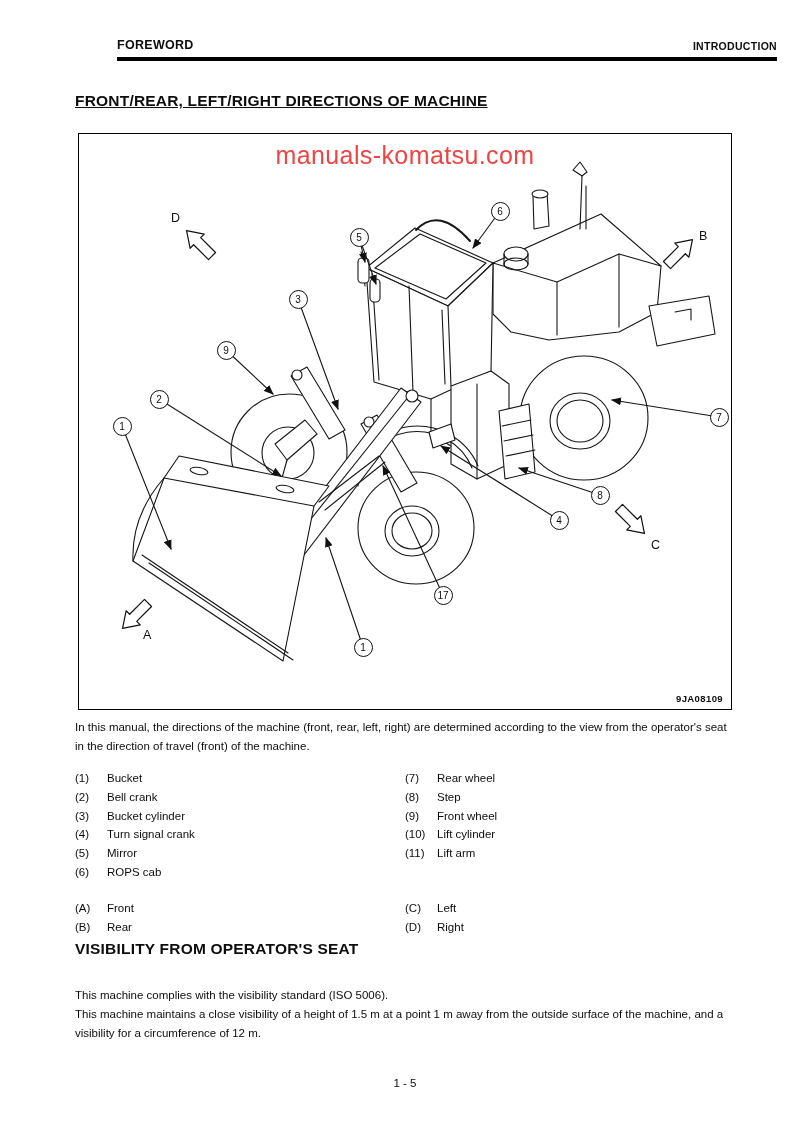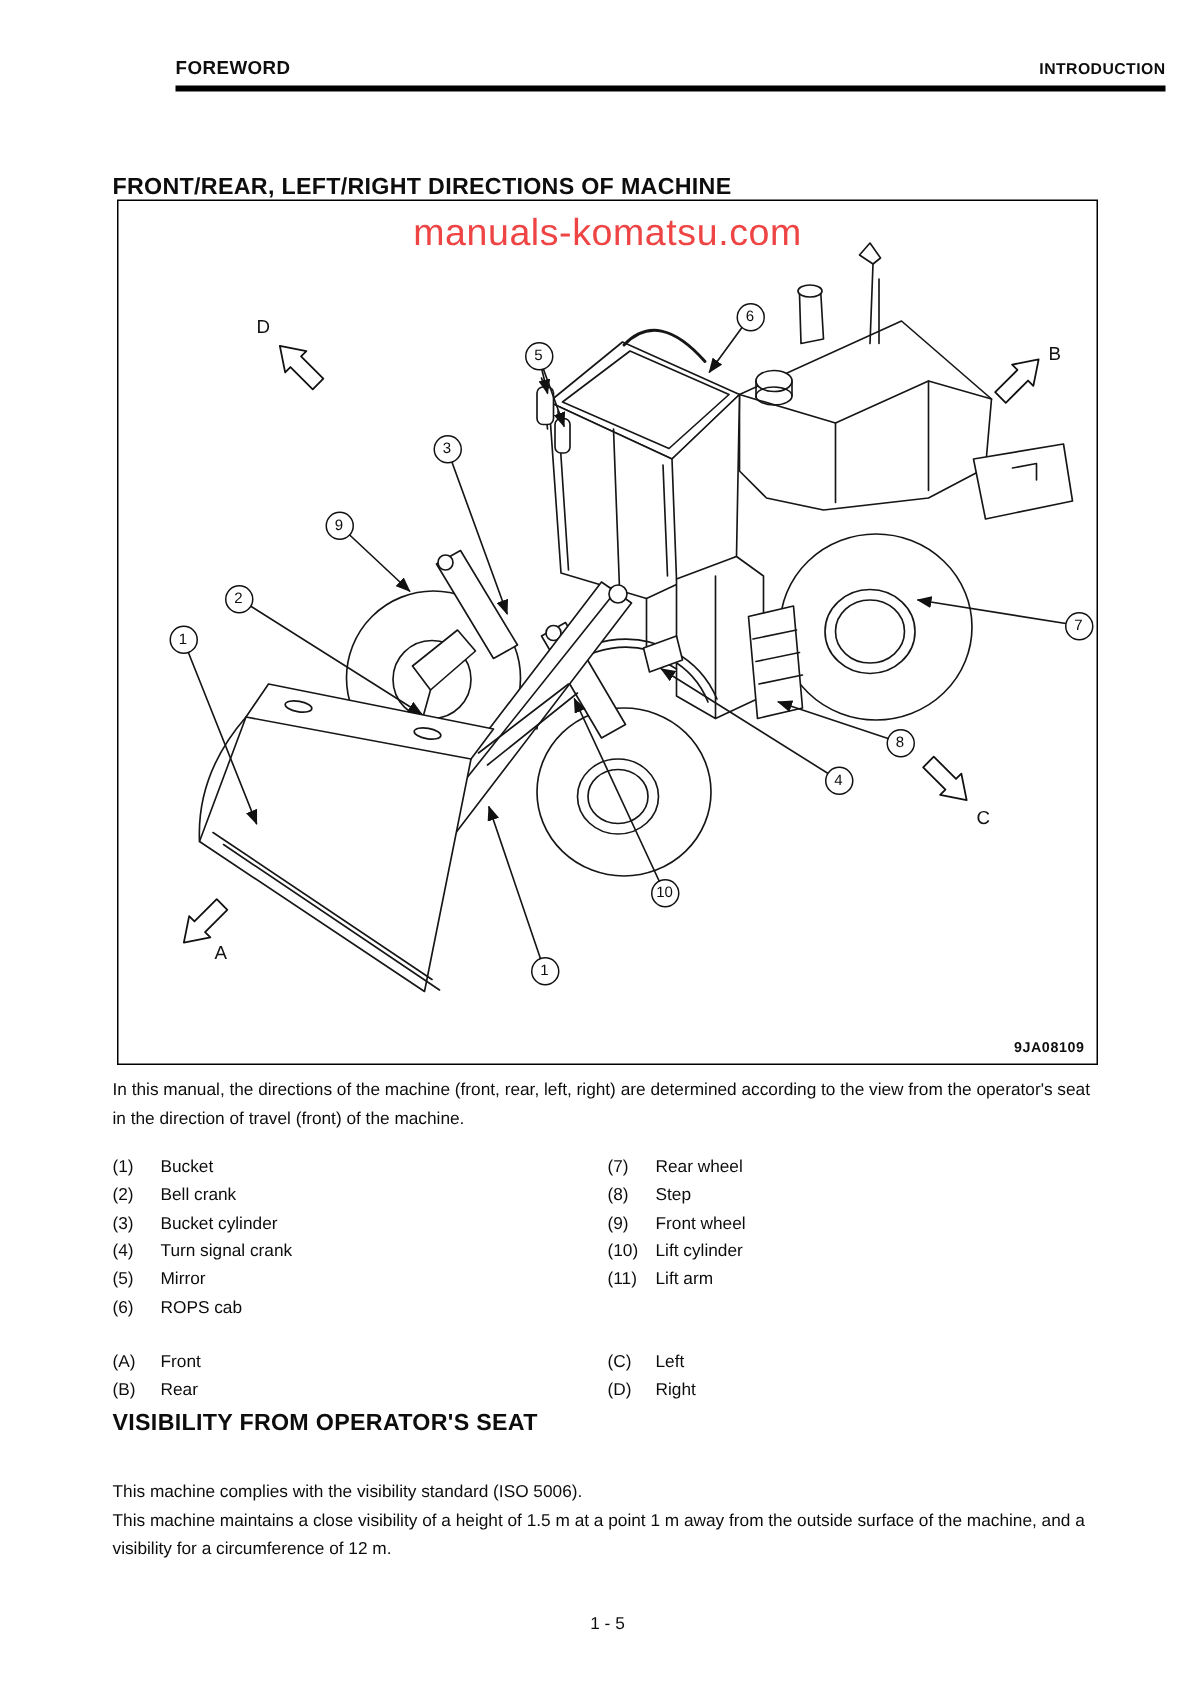--- a/index.html
+++ b/index.html
@@ -5,21 +5,21 @@
   html,body{margin:0;padding:0;background:#ffffff;}
   .page{position:relative;width:793px;height:1123px;background:#fff;
         font-family:"Liberation Sans", sans-serif;color:#0d0d0d;overflow:hidden;}
 
   .header{position:absolute;left:75px;top:30px;width:660px;height:31px;
           border-bottom:4px solid #000;display:flex;justify-content:space-between;
           align-items:flex-end;padding-bottom:5px;box-sizing:border-box;margin-left:42px;}
   .hdr-left{font-size:12.5px;font-weight:bold;letter-spacing:.3px;}
   .hdr-right{font-size:10.5px;font-weight:bold;letter-spacing:.3px;}
 
-  .h1{position:absolute;left:75px;top:116px;font-size:15.5px;font-weight:bold;letter-spacing:.2px;}
+  .h1{position:absolute;left:75px;top:92px;font-size:15.5px;font-weight:bold;letter-spacing:.2px;text-decoration:underline;}
 
   .figure{position:absolute;left:78px;top:133px;width:654px;height:577px;
           border:1.5px solid #000;box-sizing:border-box;background:#fff;}
   .figure svg{position:absolute;left:0;top:0;}
   .watermark{position:absolute;top:7px;left:0;right:0;text-align:center;
              font-size:25px;color:#ef4444;letter-spacing:.4px;}
   .figcode{position:absolute;right:8px;bottom:5px;font-size:9.5px;font-weight:bold;letter-spacing:.4px;}
   .callout{position:absolute;width:19px;height:19px;border:1.3px solid #111;border-radius:50%;
            background:#fff;font-size:10px;line-height:17px;text-align:center;
            box-sizing:border-box;z-index:3;}
@@ -163,21 +163,21 @@
 
     <div class="callout" style="left:33.5px;top:282.5px">1</div>
     <div class="callout" style="left:70.5px;top:255.5px">2</div>
     <div class="callout" style="left:209.5px;top:155.5px">3</div>
     <div class="callout" style="left:470.5px;top:376.5px">4</div>
     <div class="callout" style="left:270.5px;top:93.5px">5</div>
     <div class="callout" style="left:411.5px;top:67.5px">6</div>
     <div class="callout" style="left:630.5px;top:273.5px">7</div>
     <div class="callout" style="left:511.5px;top:351.5px">8</div>
     <div class="callout" style="left:137.5px;top:206.5px">9</div>
-    <div class="callout" style="left:354.5px;top:451.5px">10</div>
+    <div class="callout" style="left:354.5px;top:451.5px">17</div>
     <div class="callout" style="left:274.5px;top:503.5px">1</div>
 
     <div class="dirlabel" style="left:64px;top:494px">A</div>
     <div class="dirlabel" style="left:620px;top:95px">B</div>
     <div class="dirlabel" style="left:572px;top:404px">C</div>
     <div class="dirlabel" style="left:92px;top:77px">D</div>
 
     <div class="figcode">9JA08109</div>
   </div>
 

